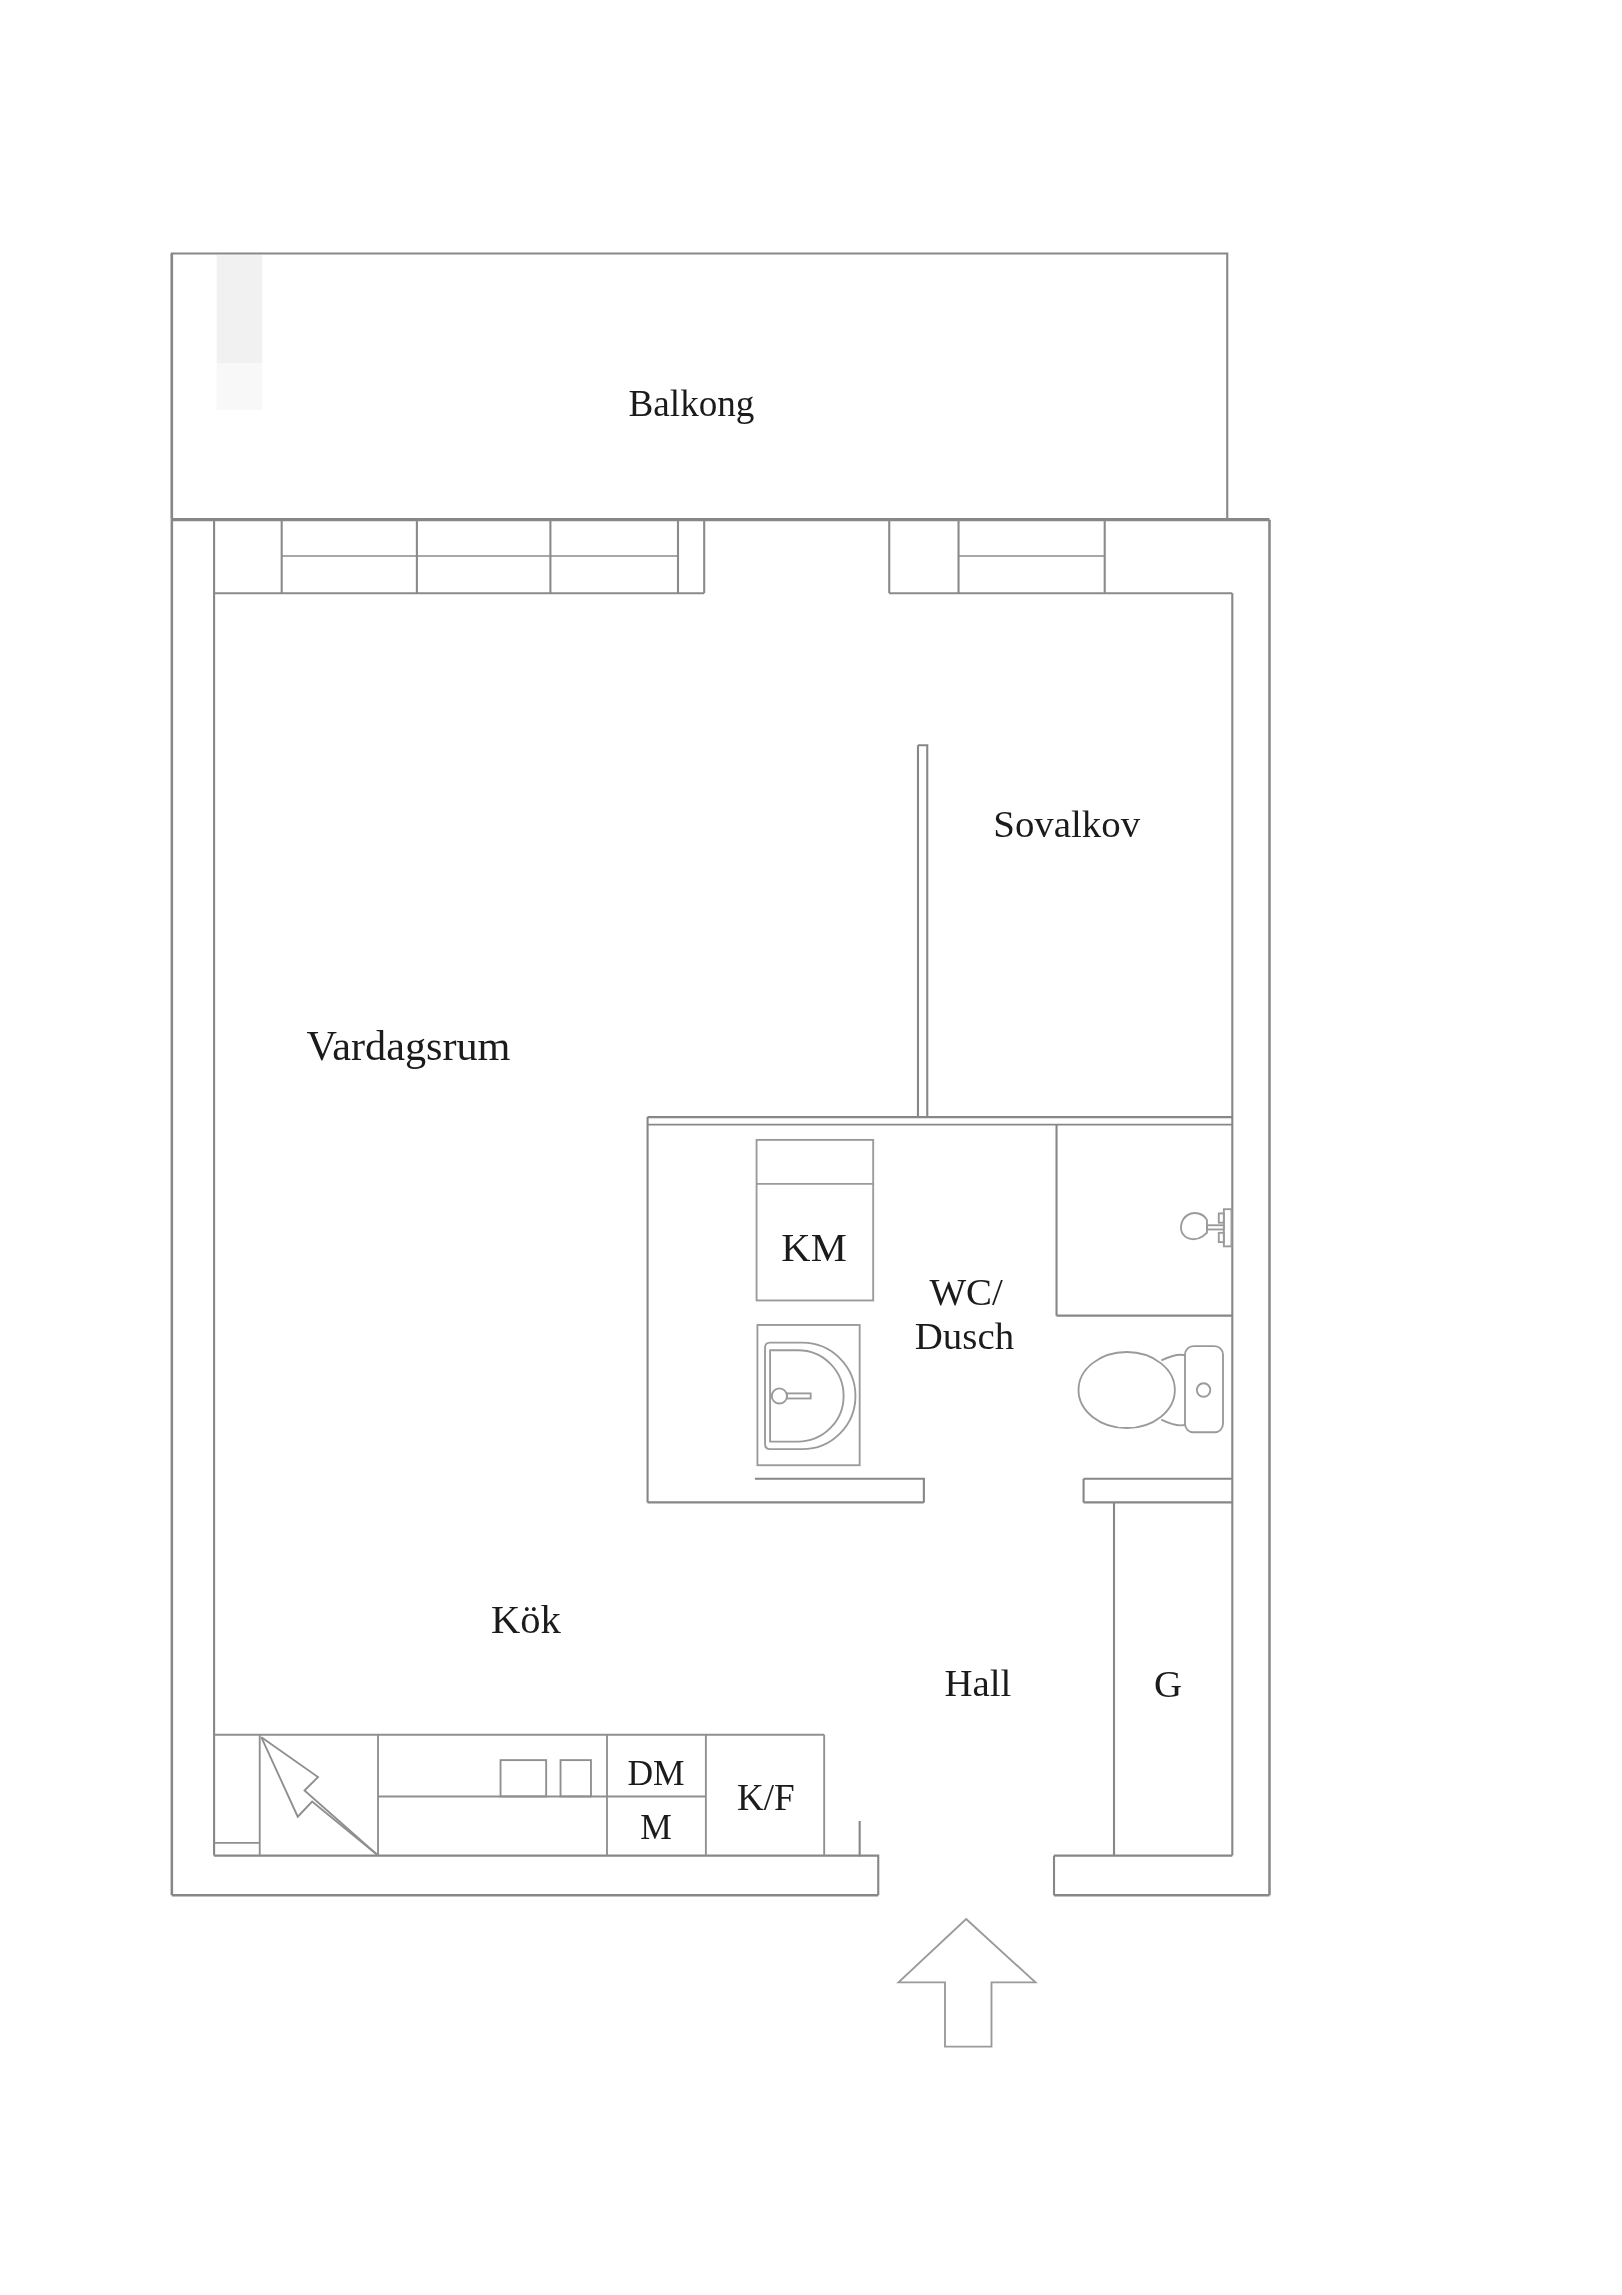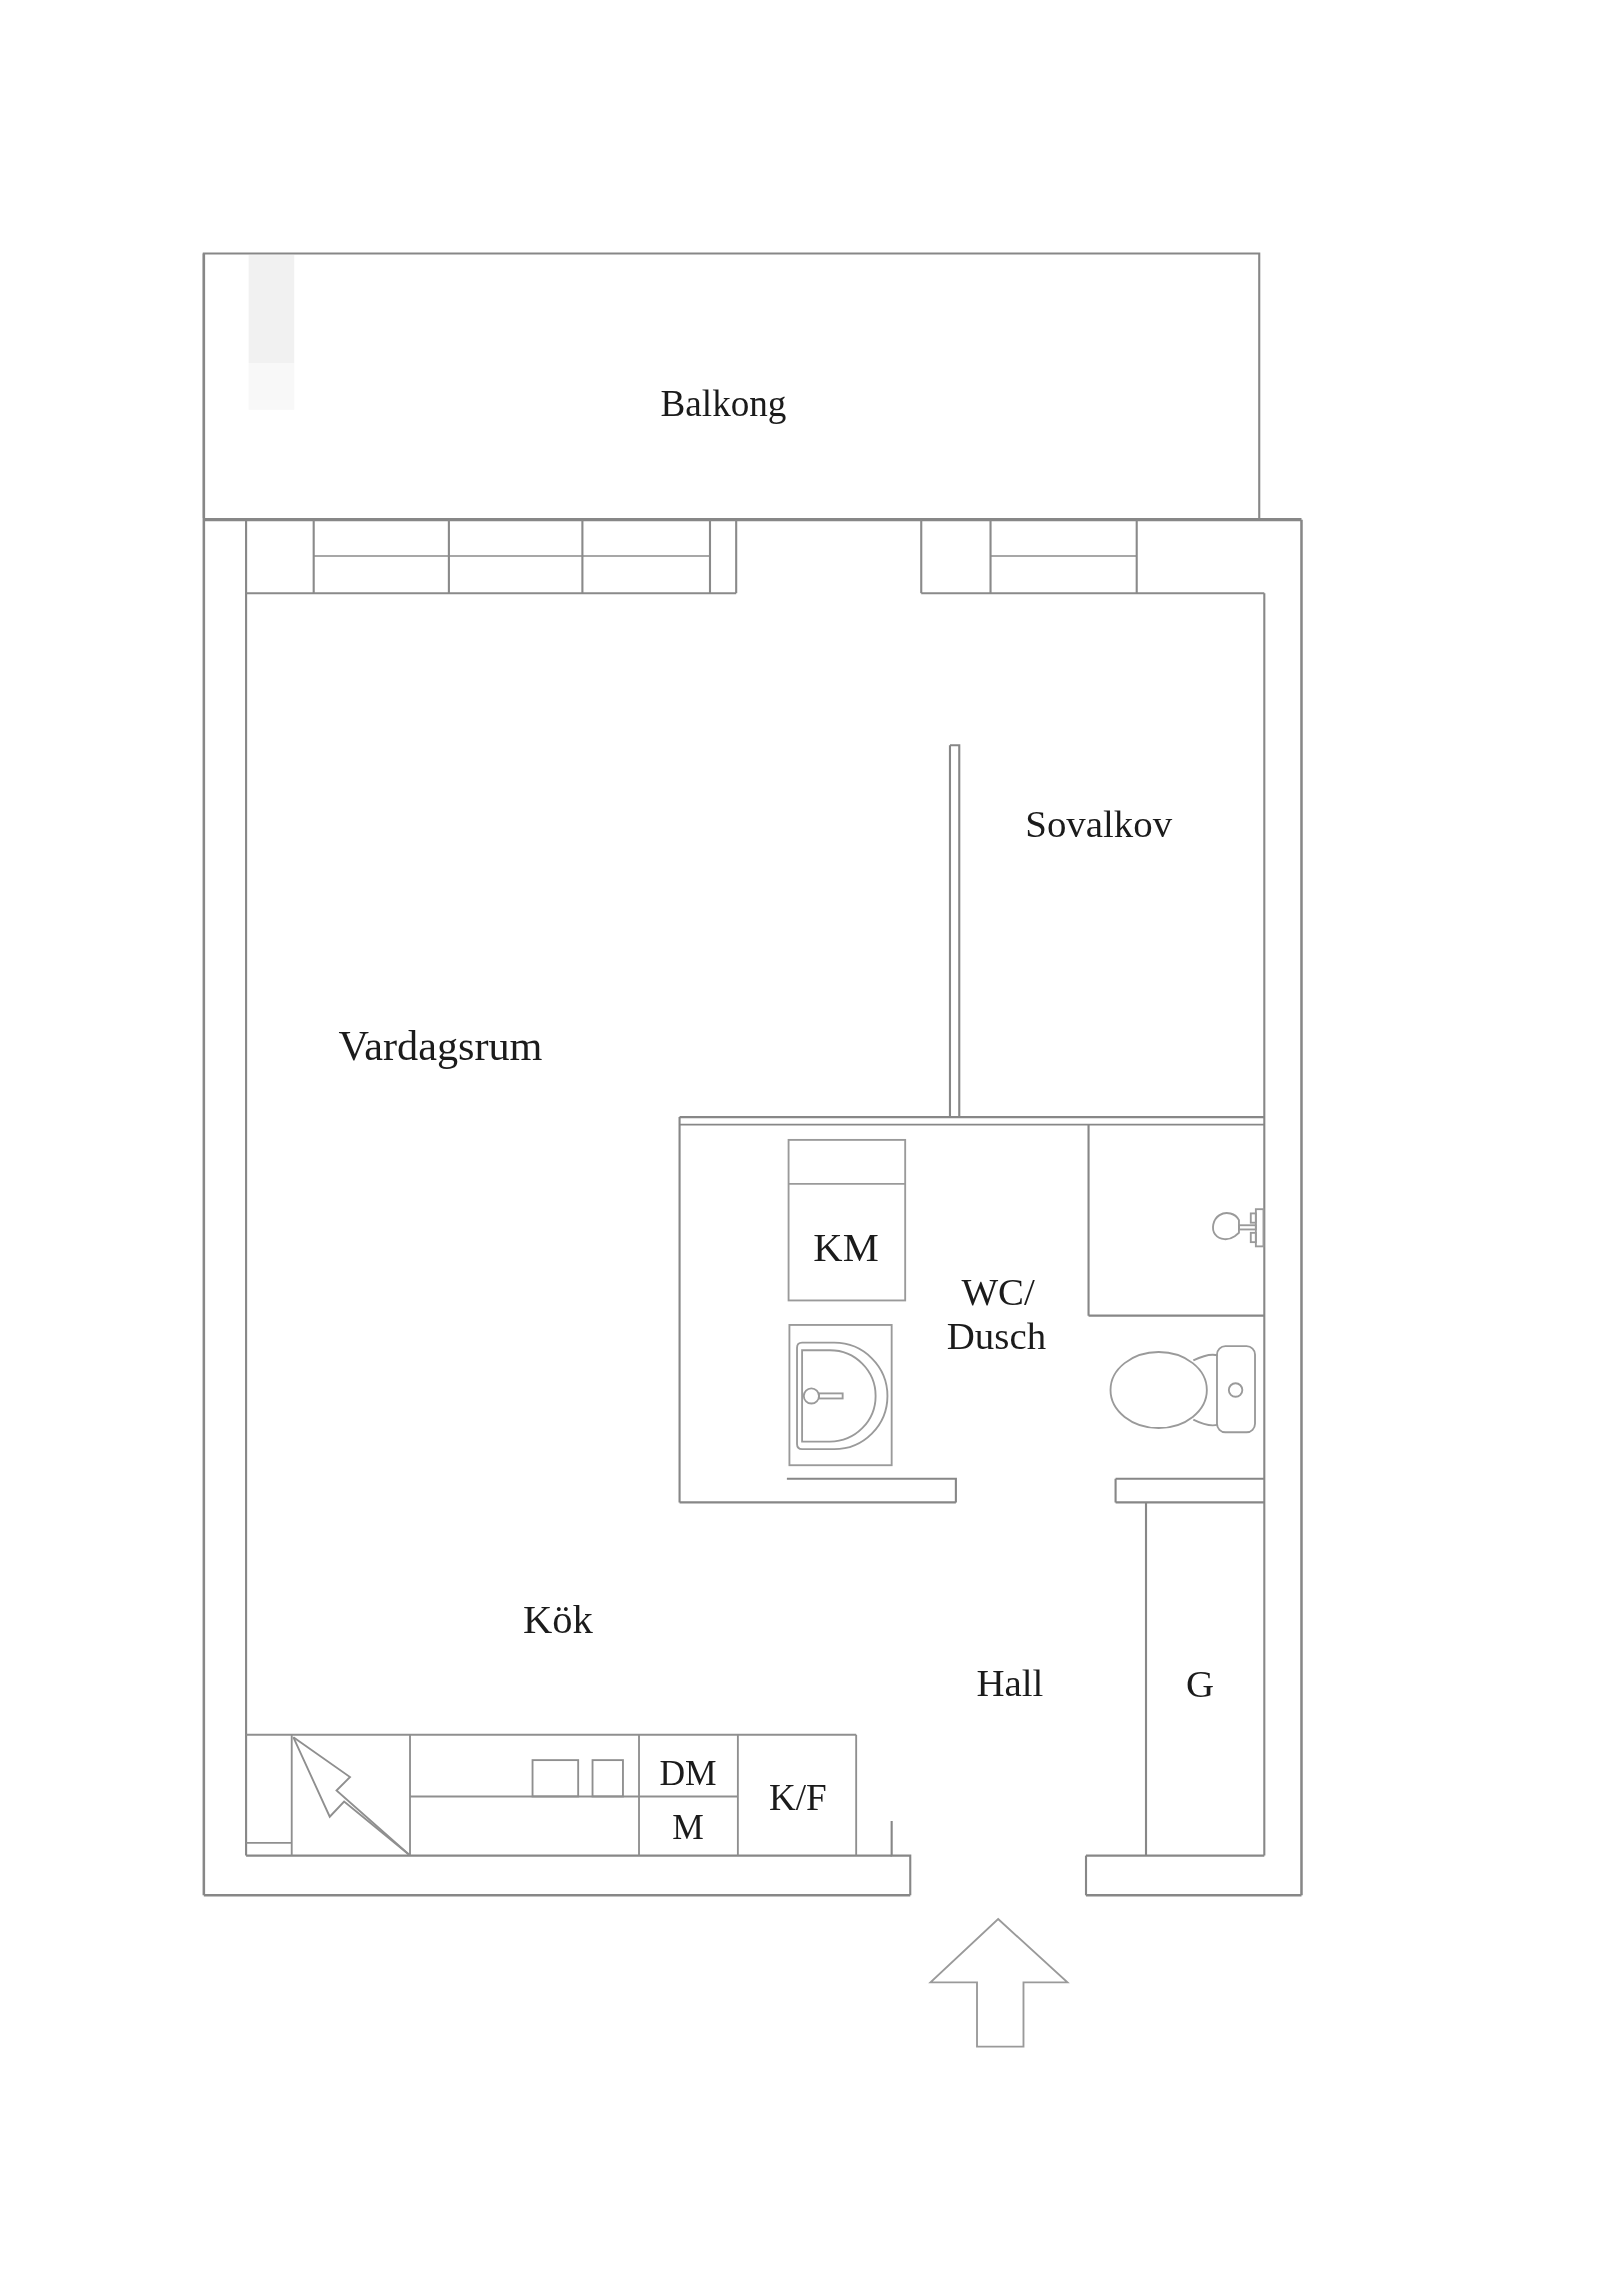--- a/index.html
+++ b/index.html
@@ -6,21 +6,20 @@
     margin: 0;
     padding: 0;
     background: #ffffff;
   }
   .canvas {
     position: relative;
     width: 1427px;
     height: 2295px;
     background: #ffffff;
     font-family: "Liberation Serif", "DejaVu Serif", serif;
-    margin-left: 32px;
   }
   svg { display: block; }
   .room-label {
     fill: #1b1b1b;
     font-family: "Liberation Serif", "DejaVu Serif", serif;
   }
 </style>
 </head>
 <body>
 

